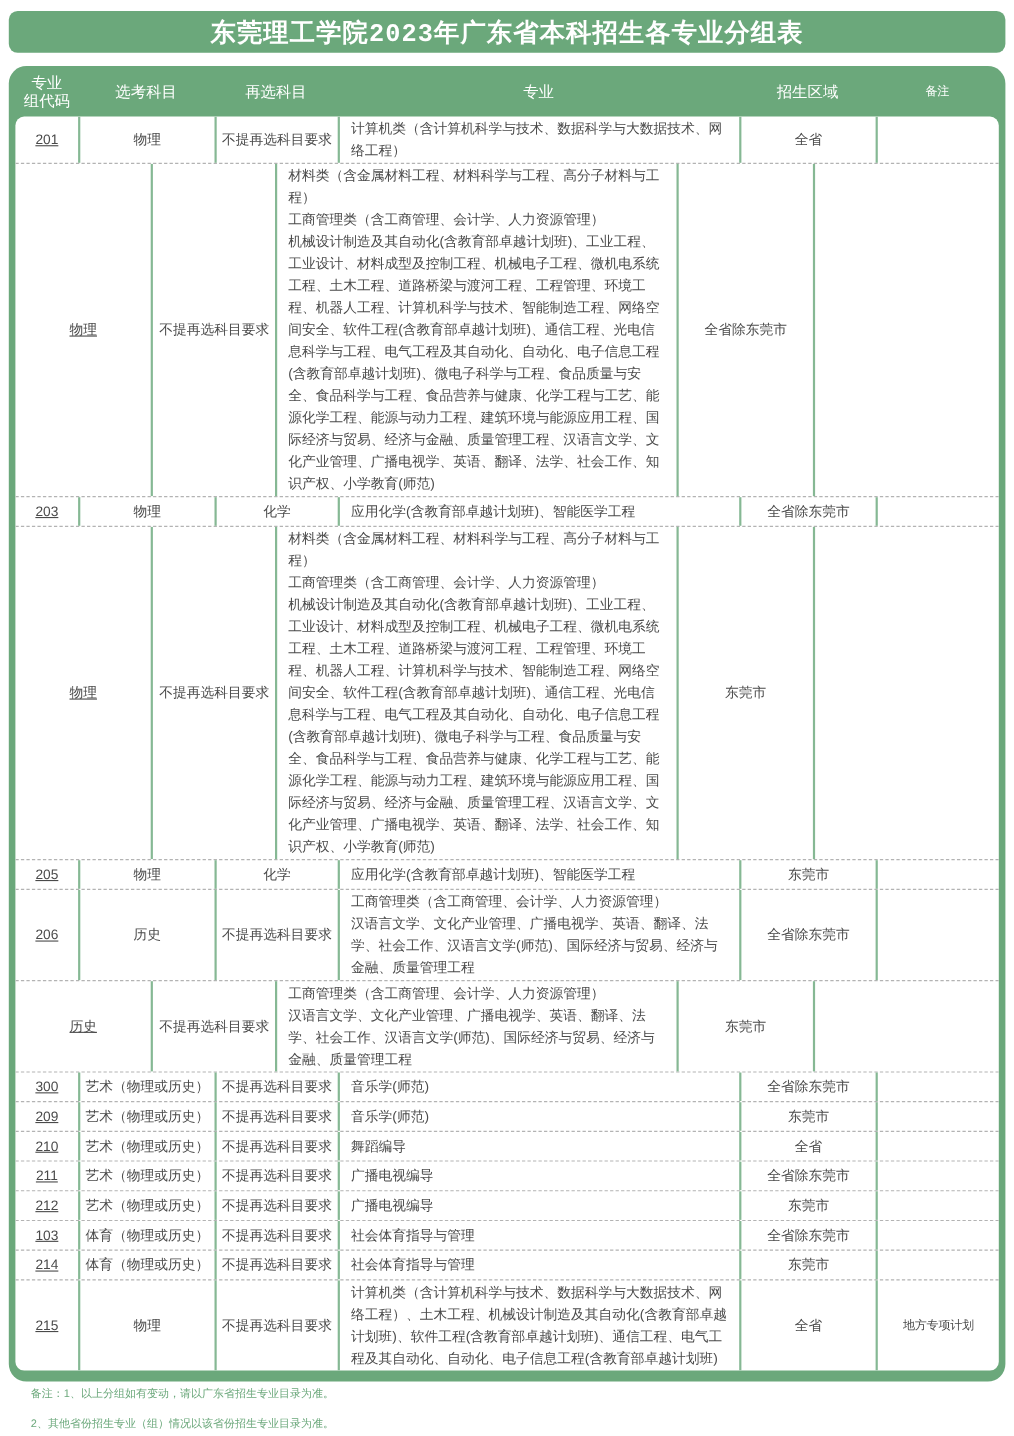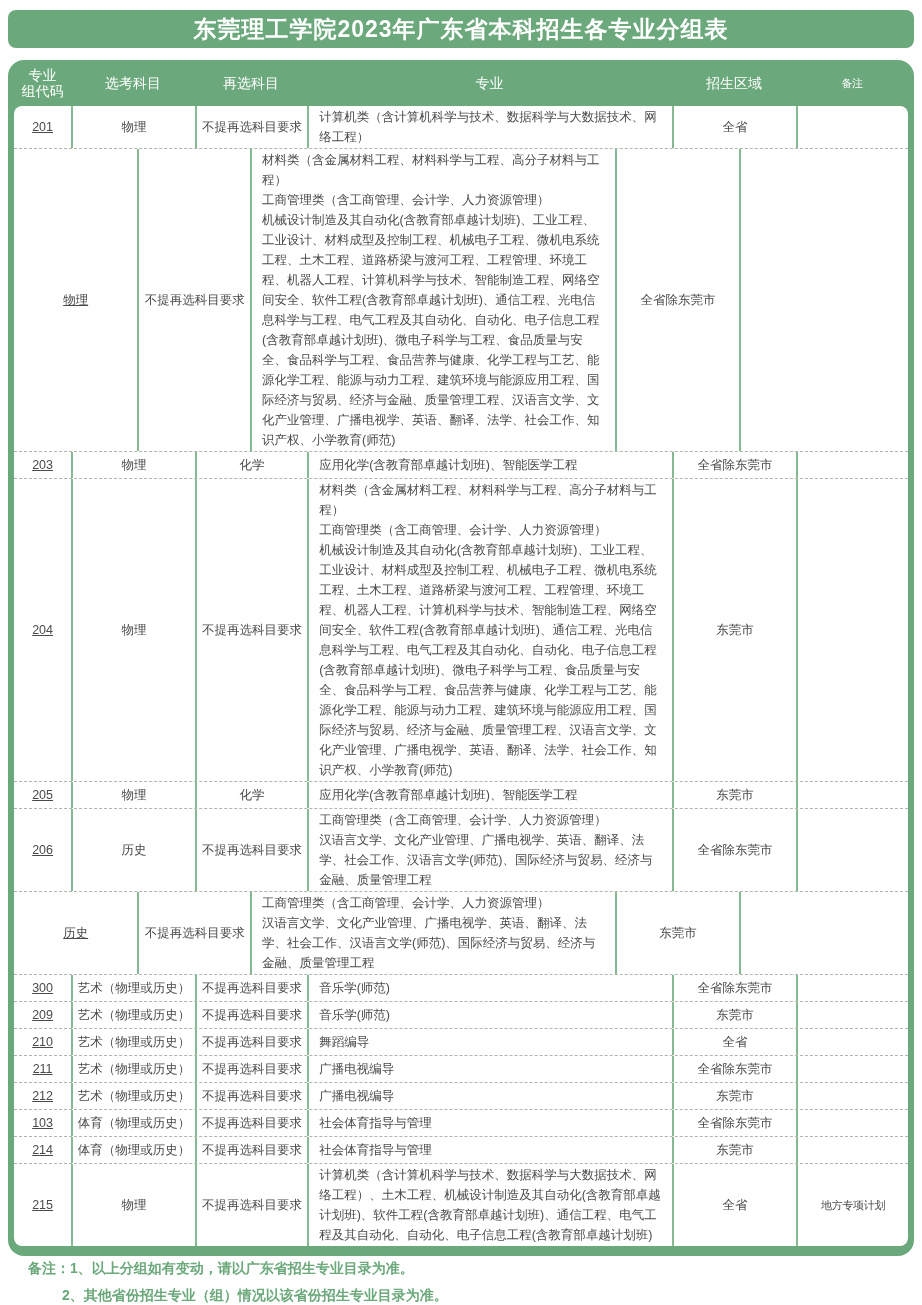--- a/index.html
+++ b/index.html
@@ -10,21 +10,21 @@
   }
   html,body{margin:0;padding:0;}
   body{
     width:922px;height:1305px;background:#ffffff;position:relative;
     font-family:"Liberation Sans","DejaVu Sans",sans-serif;
     color:var(--text);
   }
   .title-bar{
     position:absolute;left:8px;right:8px;top:10px;height:38px;
     background:var(--green);border-radius:8px;
-    display:flex;align-items:center;justify-content:center;
+    display:flex;align-items:center;justify-content:center;font-family:Liberation Mono, monospace;
   }
   .title-bar h1{
     margin:0;color:#fff;font-size:23px;font-weight:bold;letter-spacing:1px;
     white-space:nowrap;
   }
   .card{
     position:absolute;left:8px;right:8px;top:60px;
     background:var(--green);border-radius:16px;
     padding:0 6px 10px 6px;box-sizing:border-box;
   }
@@ -50,23 +50,23 @@
   .c2{flex:0 0 13.8%;}
   .c3{flex:0 0 12.6%;}
   .c4{flex:0 0 40.8%;}
   .c5{flex:0 0 13.9%;}
   .c6{flex:0 0 12.5%;font-size:11px;line-height:15px;letter-spacing:-0.3px;}
   .cell.majors{
     justify-content:flex-start;text-align:left;padding:1px 10px;
   }
   .notes{
     position:absolute;left:28px;top:1260px;
-    color:var(--green);font-weight:bold;font-size:14px;line-height:16px;
-  }
-  .notes .note2{margin-top:11px;margin-left:34px;}
+    color:var(--green);font-weight:normal;font-size:10px;line-height:16px;
+  }
+  .notes .note2{margin-top:11px;}
 </style>
 </head>
 <body>
 
 <div class="title-bar">
   <h1>东莞理工学院2023年广东省本科招生各专业分组表</h1>
 </div>
 
 <div class="card">
   <div class="thead">
@@ -101,21 +101,20 @@
   <div class="row">
     <div class="cell c1">203</div>
     <div class="cell c2">物理</div>
     <div class="cell c3">化学</div>
     <div class="cell c4 majors">应用化学(含教育部卓越计划班)、智能医学工程</div>
     <div class="cell c5">全省除东莞市</div>
     <div class="cell c6"></div>
   </div>
 
   <div class="row">
-    <div class="cell c1">204</div>
     <div class="cell c2">物理</div>
     <div class="cell c3">不提再选科目要求</div>
     <div class="cell c4 majors">材料类（含金属材料工程、材料科学与工程、高分子材料与工程）
 工商管理类（含工商管理、会计学、人力资源管理）
 机械设计制造及其自动化(含教育部卓越计划班)、工业工程、工业设计、材料成型及控制工程、机械电子工程、微机电系统工程、土木工程、道路桥梁与渡河工程、工程管理、环境工程、机器人工程、计算机科学与技术、智能制造工程、网络空间安全、软件工程(含教育部卓越计划班)、通信工程、光电信息科学与工程、电气工程及其自动化、自动化、电子信息工程(含教育部卓越计划班)、微电子科学与工程、食品质量与安全、食品科学与工程、食品营养与健康、化学工程与工艺、能源化学工程、能源与动力工程、建筑环境与能源应用工程、国际经济与贸易、经济与金融、质量管理工程、汉语言文学、文化产业管理、广播电视学、英语、翻译、法学、社会工作、知识产权、小学教育(师范)</div>
     <div class="cell c5">东莞市</div>
     <div class="cell c6"></div>
   </div>
 
   <div class="row">

